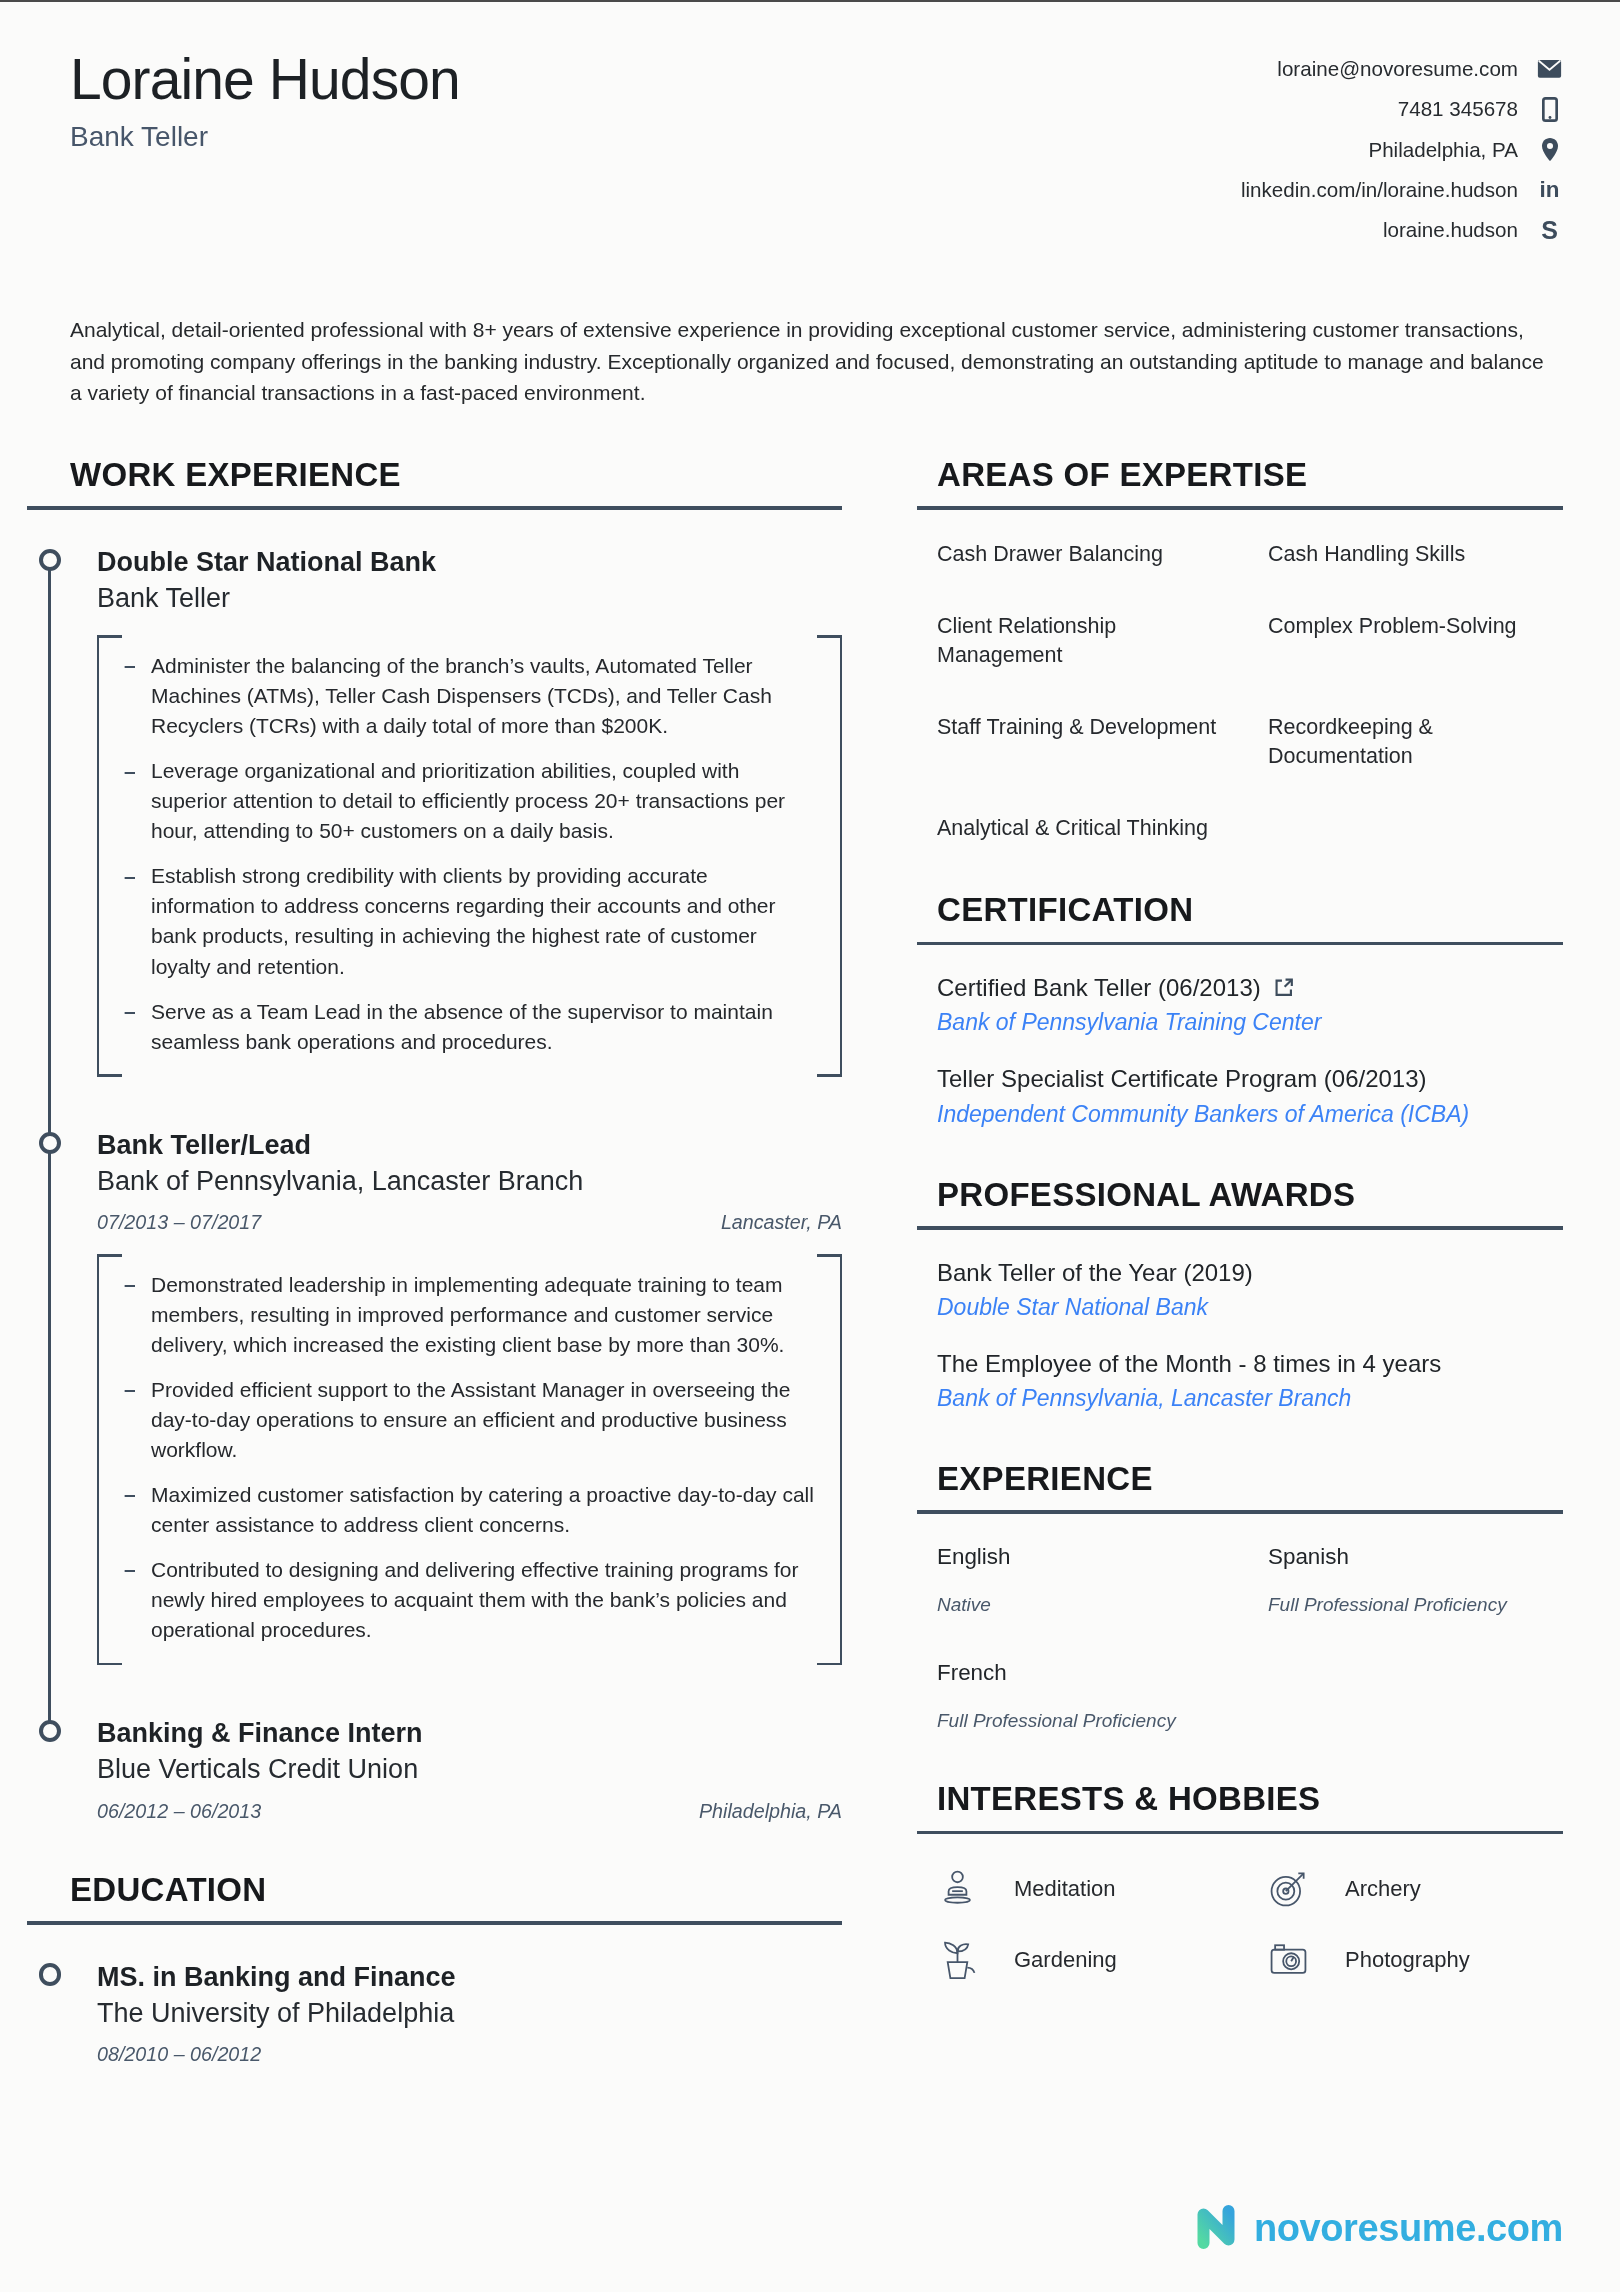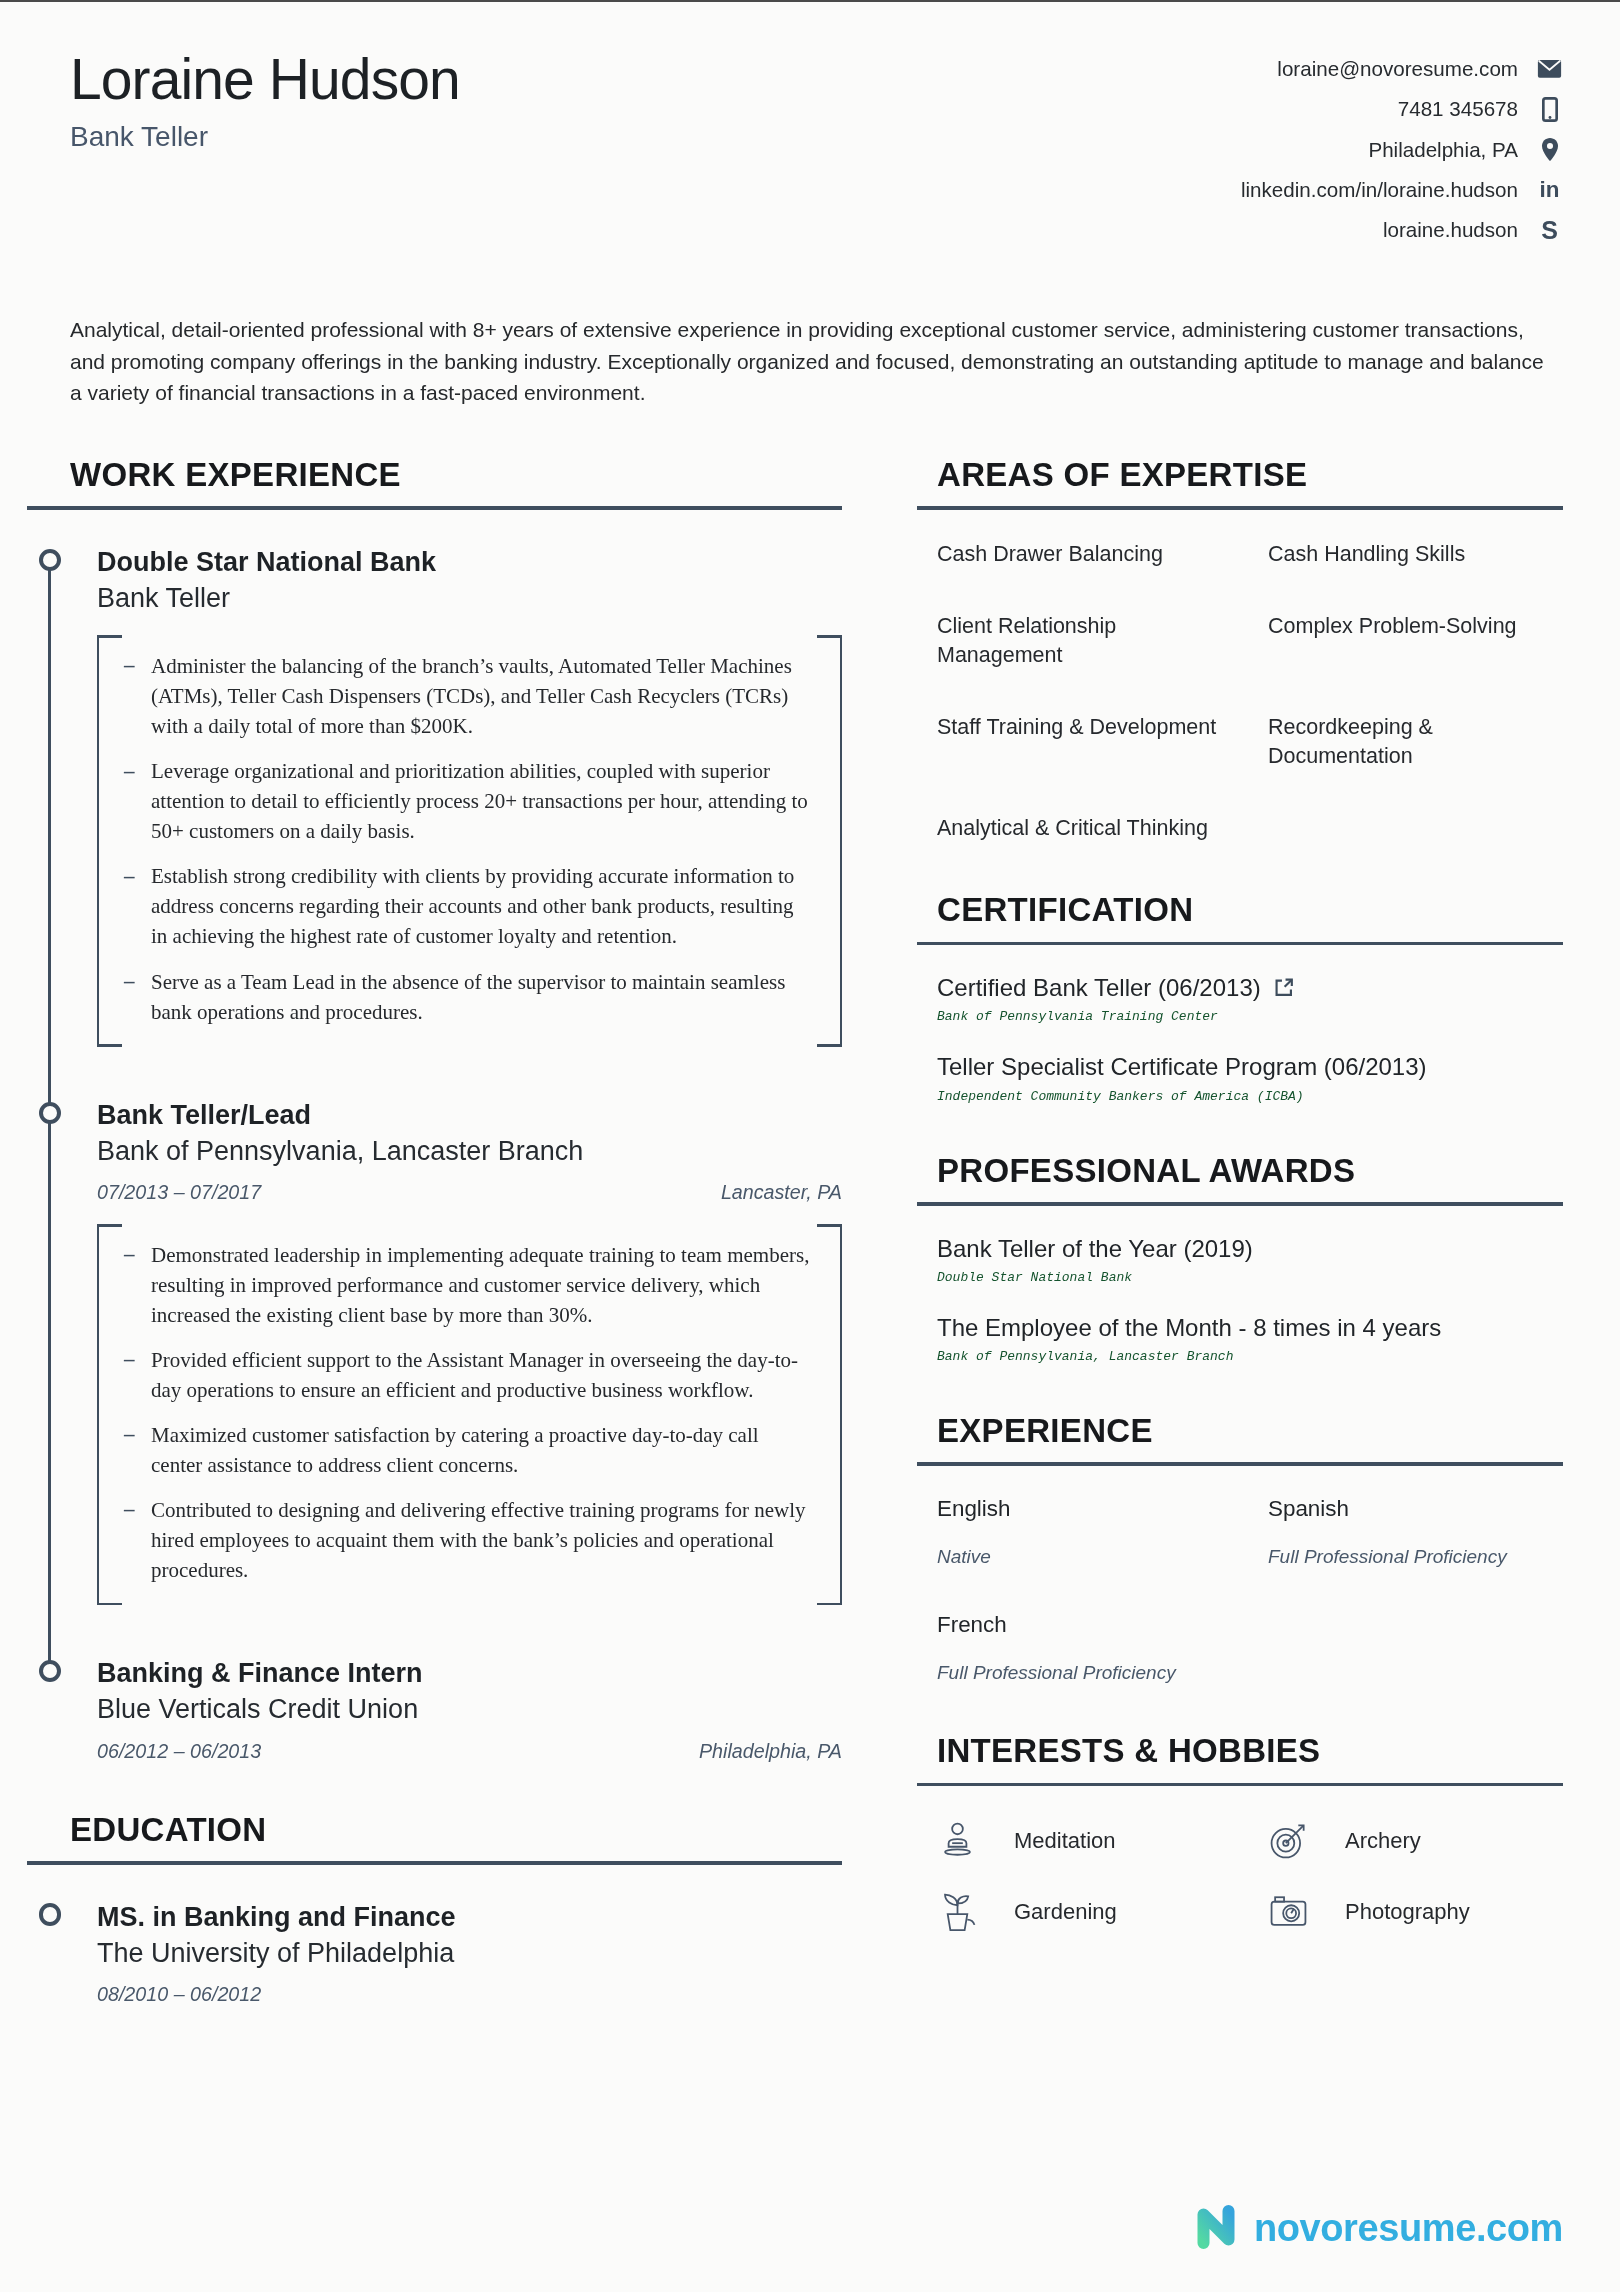--- a/index.html
+++ b/index.html
@@ -60,32 +60,32 @@
 
   .bullets { position:relative; margin-top:19.7px;
              border-left:2.7px solid #3f4e5e; border-right:2.7px solid #3f4e5e;
              padding:16px 25px 5.4px 25px; }
   .bullets::before, .bullets::after { content:""; position:absolute; left:0; right:0; height:2.7px;
     background:linear-gradient(90deg,#3f4e5e 0 23px,transparent 23px calc(100% - 23px),#3f4e5e calc(100% - 23px) 100%); }
   .bullets::before { top:0; }
   .bullets::after { bottom:0; }
   .bullets ul { list-style:none; margin:0; padding:0; }
   .bullets li { position:relative; padding-left:27px; font-size:21px; line-height:1.43;
-                color:#26292d; margin-bottom:15px;font-family:Liberation Serif, serif; }
+                color:#26292d; margin-bottom:15px; }
   .bullets li::before { content:"–"; position:absolute; left:0; top:-0.9px; color:#3f4e5e; font-weight:bold; }
 
   
   .grid-2 { display:grid; grid-template-columns:1fr 1fr; column-gap:36px; }
   .expertise { margin-top:30px; row-gap:43px; }
   .expertise .skill { font-size:21.5px; color:#26292d; line-height:1.35; padding-right:9px; }
 
   .cert-item, .award-item { margin-top:29px; }
   .cert-item:first-of-type, .award-item:first-of-type { margin-top:32px; }
   .cert-title, .award-title { font-size:24px; color:#212529; display:flex; align-items:center; gap:12.5px; }
-  .cert-org, .award-org { margin-top:7.2px; font-style:italic; font-size:13px; color:#14532d;font-family:Liberation Mono, monospace; }
+  .cert-org, .award-org { margin-top:7.2px; font-style:italic; font-size:23px; color:#3b82f6; }
   .ext-icon { color:#3d4c5c; display:inline-flex; }
 
   .languages { margin-top:30px; row-gap:44px; }
   .lang-name { font-size:22.4px; color:#212529; }
   .lang-level { margin-top:24px; font-style:italic; font-size:19px; color:#49586a; }
 
   .hobbies { margin-top:34px; row-gap:30px; }
   .hobby { display:flex; align-items:center; gap:36px; }
   .hobby-icon { width:41px; height:41px; color:#47566a; flex:none; }
   .hobby-icon svg { display:block; }

